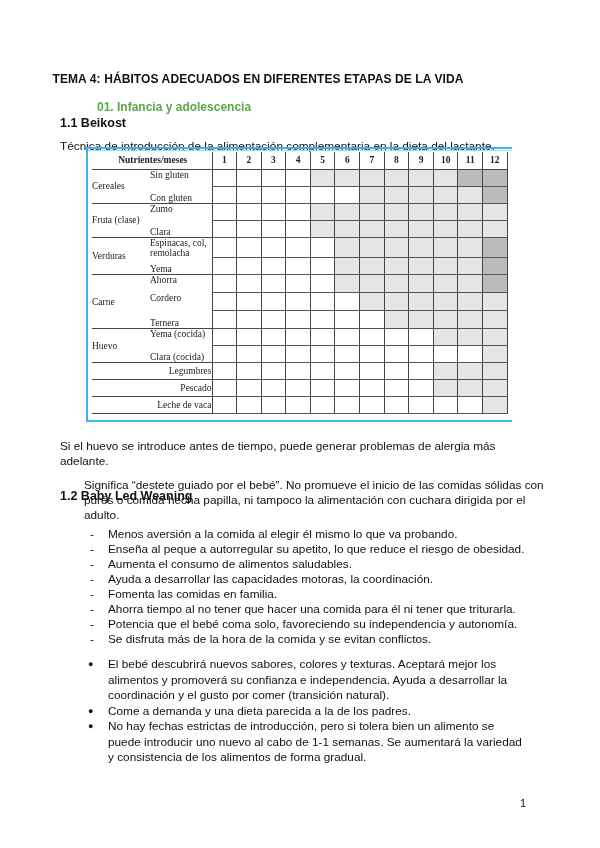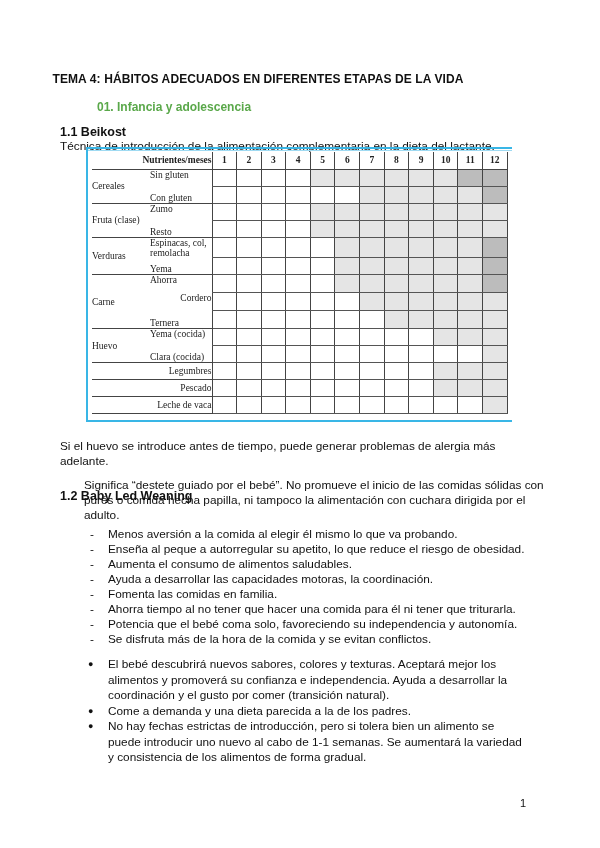--- a/index.html
+++ b/index.html
@@ -15,21 +15,21 @@
   .table-wrap { position: absolute; left: 86px; top: 147px; width: 426px; height: 275px;
                 border-top: 2px solid #39b6e6; border-left: 2px solid #39b6e6;
                 border-bottom: 2px solid #39b6e6; box-sizing: border-box; }
   .table-wrap::before { content: ""; position: absolute; left: 0; right: 0; top: 1px;
                 border-top: 1px solid #9fdaf2; }
   table.beikost { position: absolute; left: 4px; top: 3px; border-collapse: collapse;
                   font-family: "Liberation Serif", serif; font-size: 9.5px; color: #222; }
   table.beikost td, table.beikost th { padding: 0; height: 17px; box-sizing: border-box; }
   table.beikost th { font-weight: bold; text-align: center; border-bottom: 1px solid #444;
                      border-left: 1.5px solid #444; width: 24.6px; }
-  table.beikost th.hdr-label { text-align: right; border-left: none; width: 120px; padding-left: 2px; }
+  table.beikost th.hdr-label { text-align: center; border-left: none; width: 120px; padding-left: 2px; }
   td.grp { width: 58px; vertical-align: middle; padding-left: 2px; border-bottom: 1px solid #444; }
   td.sub { width: 62px; padding-left: 2px; vertical-align: top; }
   td.sub.last { border-bottom: 1px solid #444; vertical-align: bottom; }
   td.full { padding-left: 2px; border-bottom: 1px solid #444; text-align: right; }
   td.m { border-left: 1.5px solid #444; border-bottom: 1.5px solid #555; width: 24.6px; background: #fff; }
   td.m.light { background: #e5e5e5; }
   td.m.dark { background: #bcbcbc; }
   td.m.last-col { border-right: 1.5px solid #444; }
 
   ul.dash { position: absolute; left: 60px; top: 527px; margin: 0; padding: 0; list-style: none;
@@ -40,21 +40,21 @@
            list-style: none; font-size: 11.8px; line-height: 15.5px; }
   ul.dot li { position: relative; padding-left: 48px; }
   ul.dot li .mk { position: absolute; left: 28px; top: 0; font-size: 9px; }
   .pagenum { position: absolute; left: 520px; top: 797px; font-size: 11px; }
 </style>
 </head>
 <body>
 
 <div class="title">TEMA 4: HÁBITOS ADECUADOS EN DIFERENTES ETAPAS DE LA VIDA</div>
 <div class="sec-green">01. Infancia y adolescencia</div>
-<div class="h2" style="top:116px;margin-top:9px;">1.1 Beikost</div>
+<div class="h2" style="top:116px;">1.1 Beikost</div>
 <div class="p" style="top:139px;">Técnica de introducción de la alimentación complementaria en la dieta del lactante.</div>
 
 <div class="table-wrap">
   <table class="beikost">
     <thead>
       <tr>
         <th class="hdr-label" colspan="2">Nutrientes/meses</th>
         <th>1</th>
         <th>2</th>
         <th>3</th>
@@ -111,21 +111,21 @@
           <td class="m light"></td>
           <td class="m light"></td>
           <td class="m light"></td>
           <td class="m light"></td>
           <td class="m light"></td>
           <td class="m light"></td>
           <td class="m light"></td>
           <td class="m light last-col"></td>
         </tr>
         <tr>
-          <td class="sub last">Resto</td>
+          <td class="sub last">Clara</td>
           <td class="m"></td>
           <td class="m"></td>
           <td class="m"></td>
           <td class="m"></td>
           <td class="m light"></td>
           <td class="m light"></td>
           <td class="m light"></td>
           <td class="m light"></td>
           <td class="m light"></td>
           <td class="m light"></td>
@@ -172,21 +172,21 @@
           <td class="m"></td>
           <td class="m"></td>
           <td class="m light"></td>
           <td class="m light"></td>
           <td class="m light"></td>
           <td class="m light"></td>
           <td class="m light"></td>
           <td class="m light"></td>
           <td class="m dark last-col"></td>
         </tr>
-        <tr style="height: 18px; text-align: right;">
+        <tr style="height: 18px;">
           <td class="sub">Cordero</td>
           <td class="m"></td>
           <td class="m"></td>
           <td class="m"></td>
           <td class="m"></td>
           <td class="m"></td>
           <td class="m"></td>
           <td class="m light"></td>
           <td class="m light"></td>
           <td class="m light"></td>

